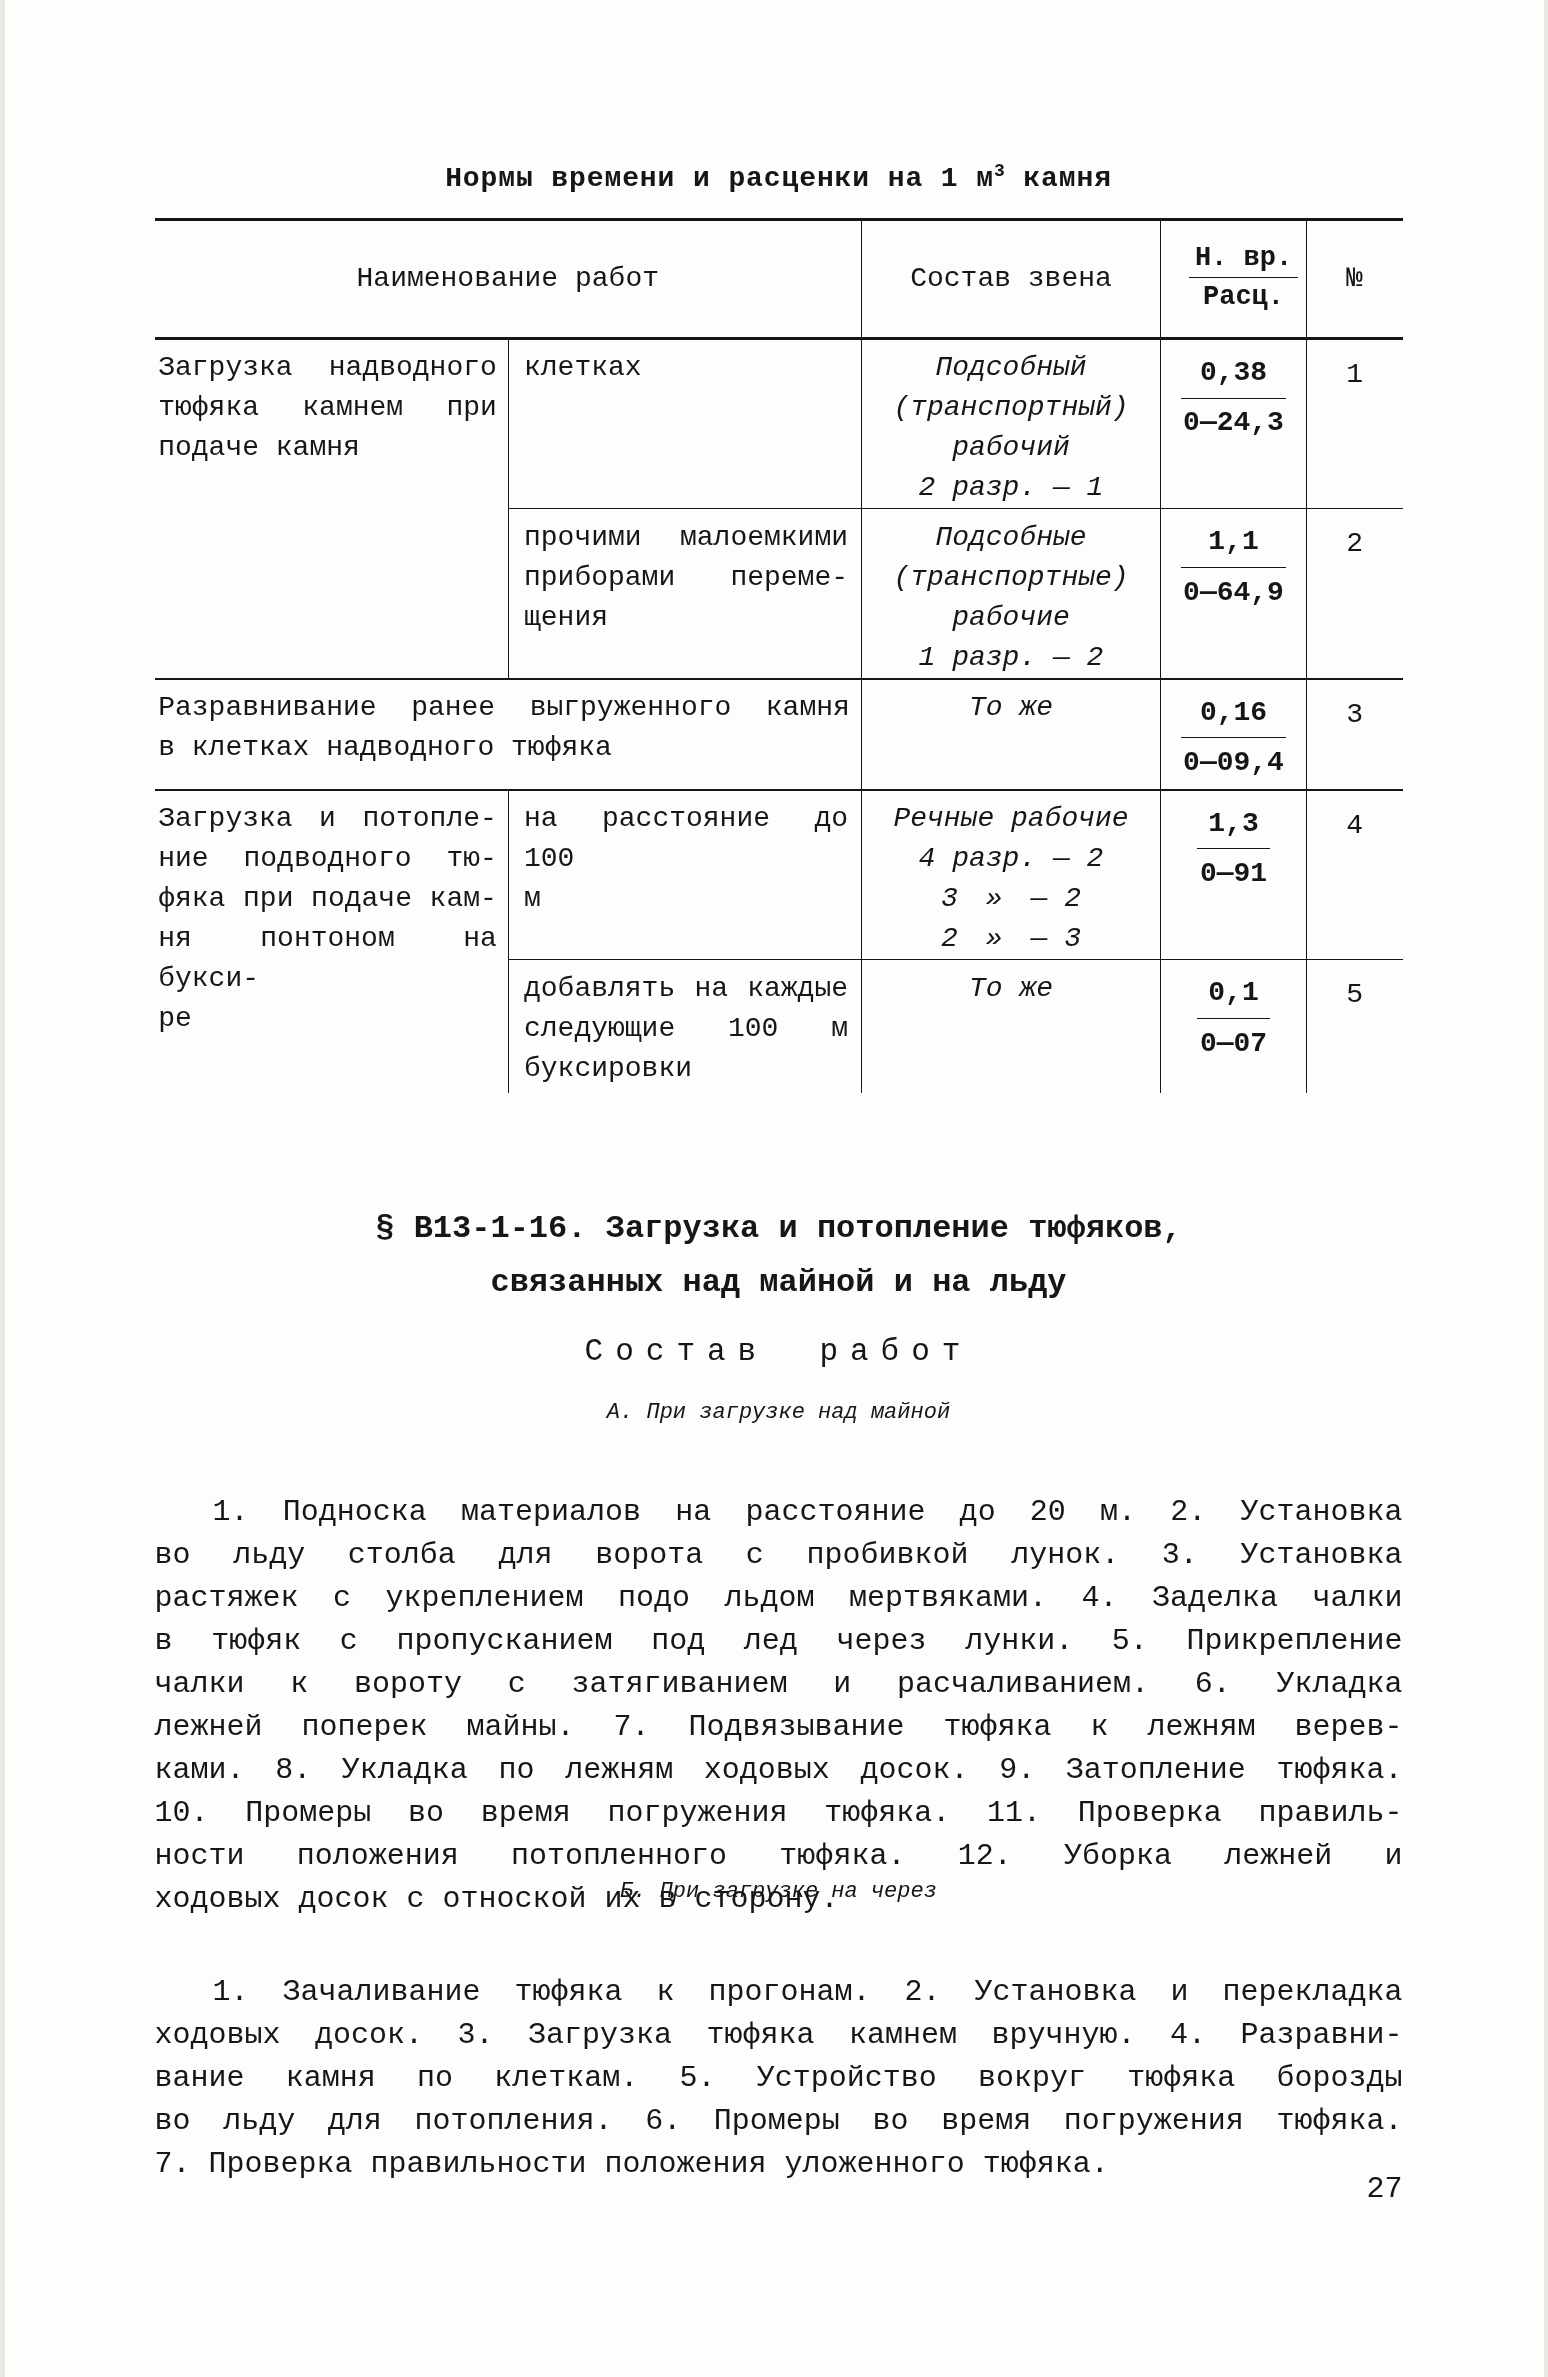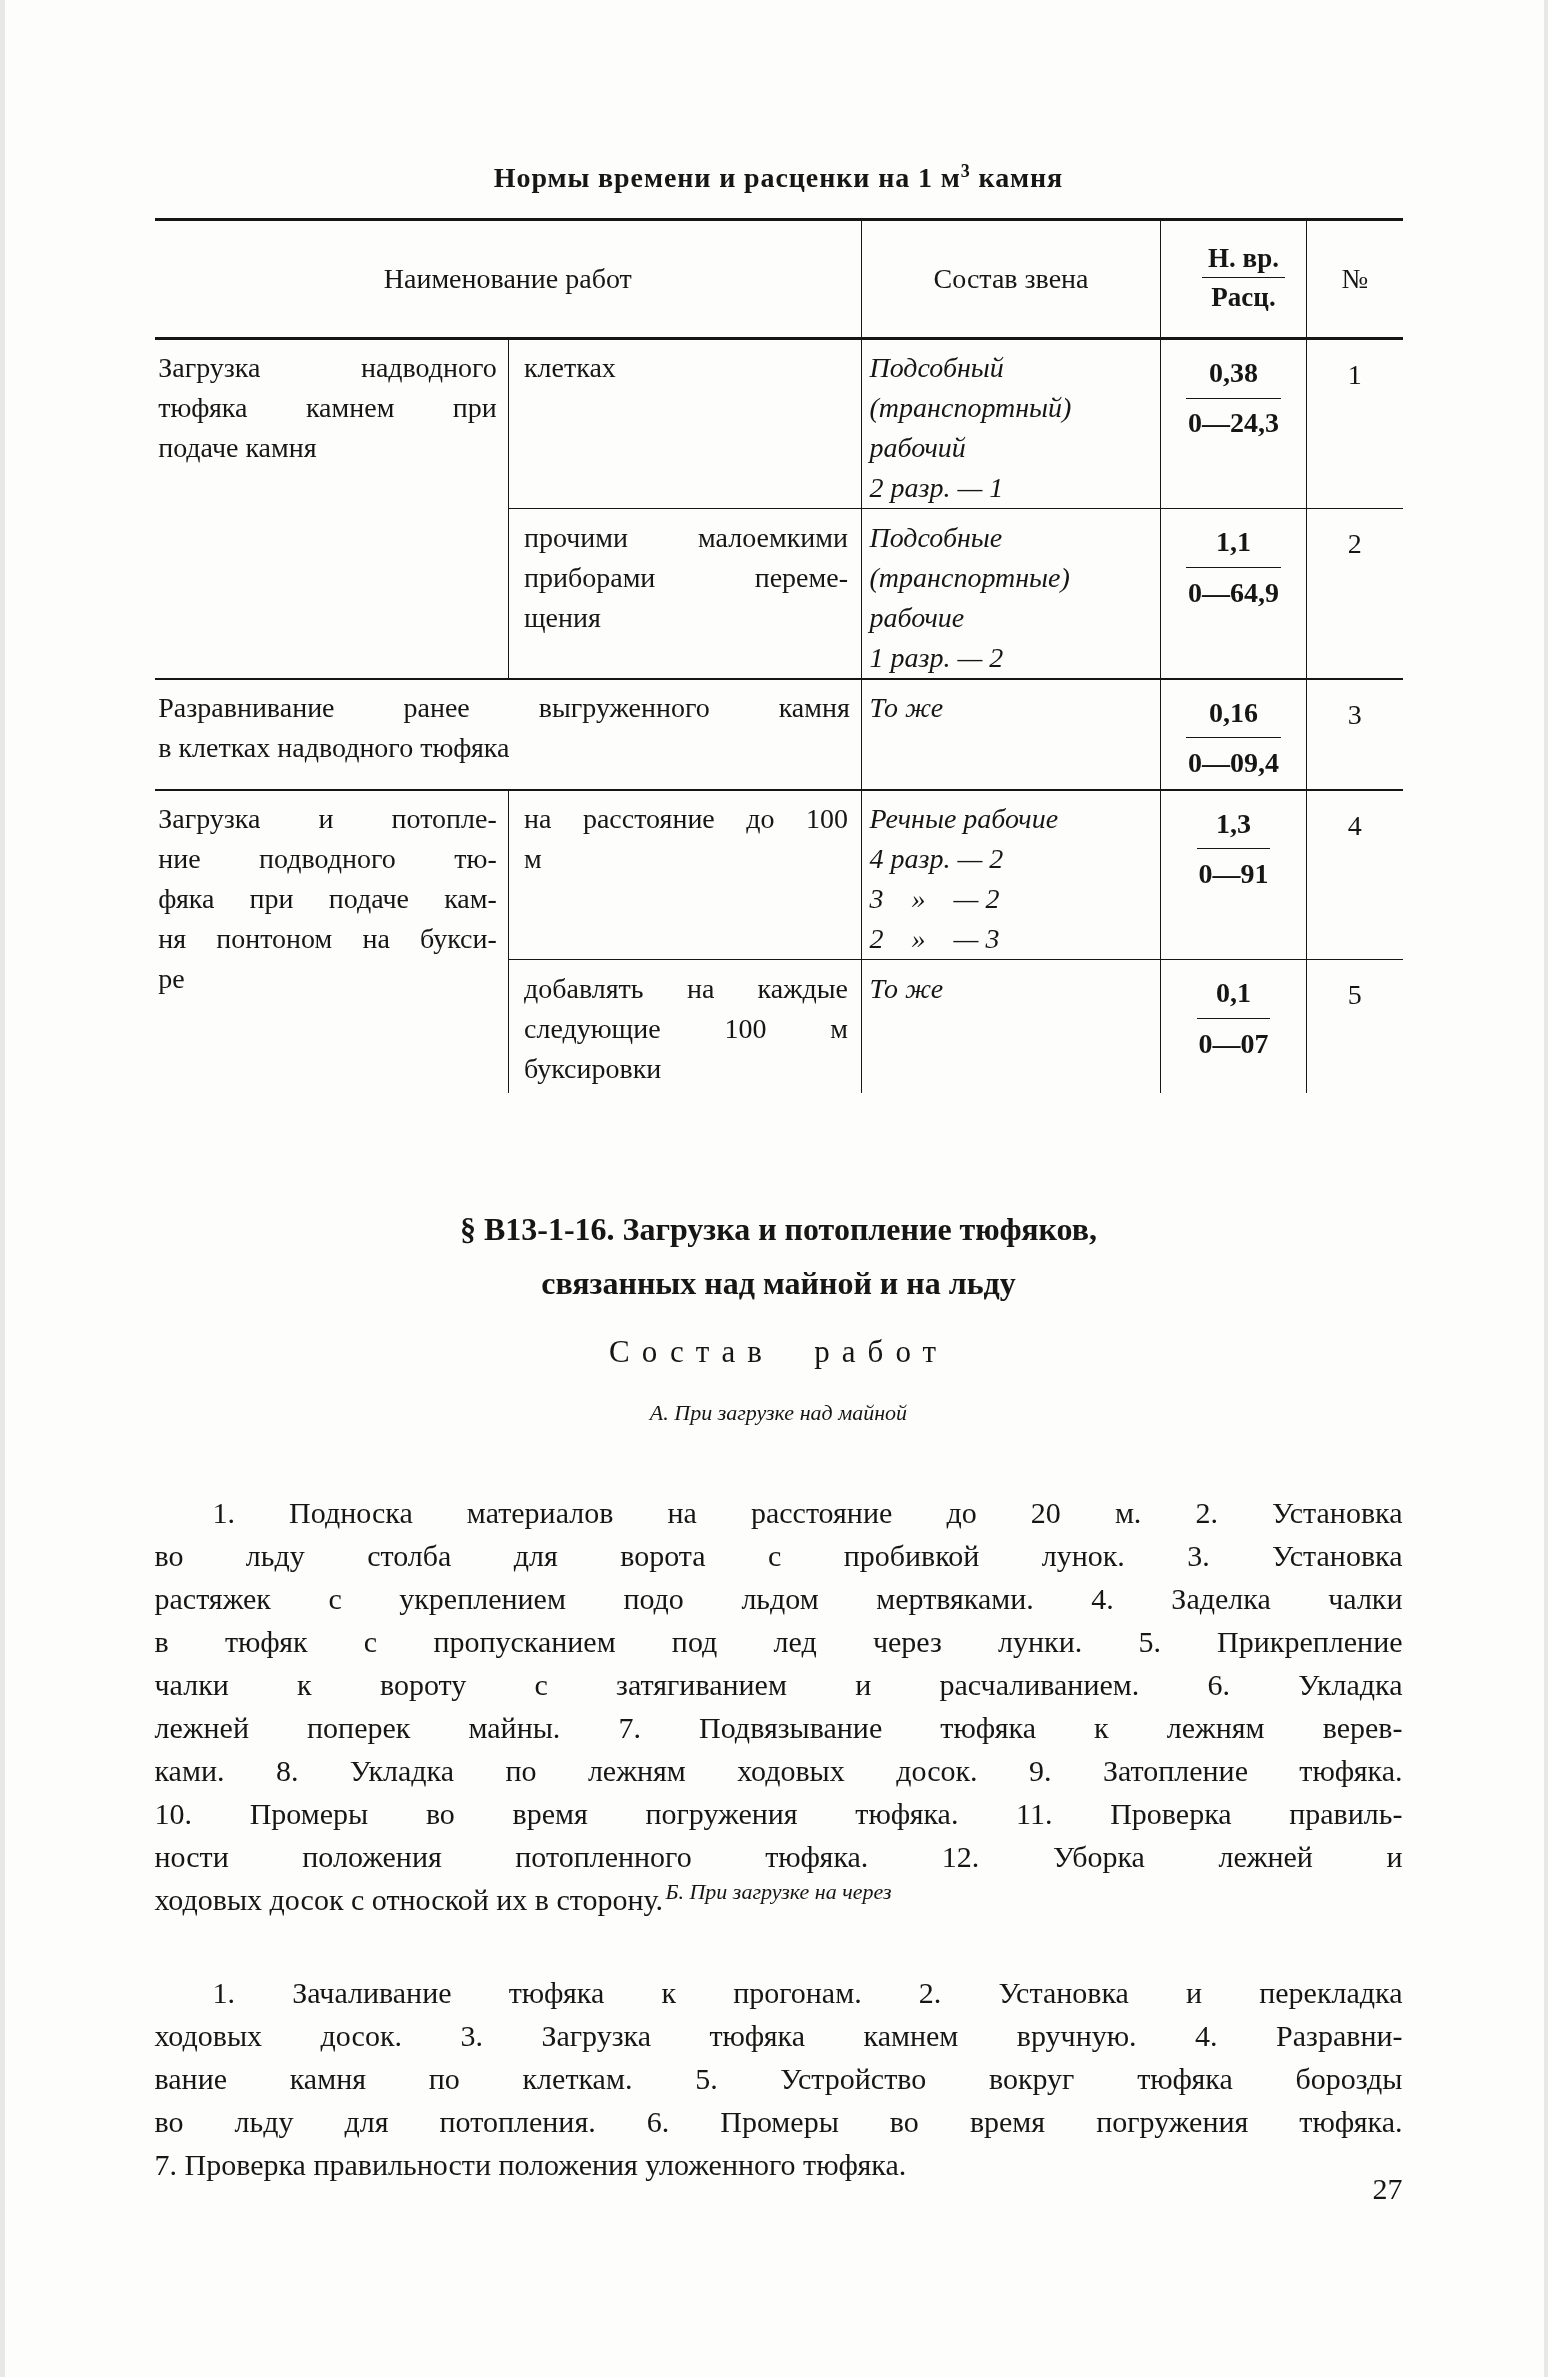--- a/index.html
+++ b/index.html
@@ -3,21 +3,21 @@
 <meta charset="utf-8">
 <style>
   html, body { margin:0; padding:0; background:#e8e8e4; }
   .page {
     position: relative;
     width: 1539px;
     height: 2378px;
     margin: 0 auto;
     background: #fdfdfb;
     color: #161616;
-    font-family: Liberation Serif, serif;
+    font-family: Liberation Mono, monospace;
     overflow: hidden;
   }
   .abs { position: absolute; left: 150px; width: 1248px; }
 
   
   .tbl-title {
     top: 161px;
     text-align: center;
     font-weight: bold;
     font-size: 28px;
@@ -48,21 +48,21 @@
     border-bottom: 3.7px solid #161616;
     vertical-align: middle;
     text-align: center;
     padding: 3.7px 3.7px;
   }
   tr.sep-thin > td { border-top: 1.9px solid #161616; }
   tr.sep-thick > td { border-top: 2.8px solid #161616; }
 
   .cell-work-a { padding-left: 3.7px !important; padding-right: 11.2px !important; }
   .cell-work-b { padding-left: 15px !important; padding-right: 13px !important; }
-  .cell-crew { font-style: italic; text-align: left; }
+  .cell-crew { font-style: italic; text-align: center; }
   .cell-rate { text-align: center; padding-top: 13px !important; }
   .cell-num  { text-align: center; padding-top: 15px !important; }
 
   .just .ln { text-align: justify; text-align-last: justify; }
   .just .ln:last-child { text-align-last: left; }
 
   .frac { display: inline-block; text-align: center; font-weight: bold; }
   .frac .frac-num { padding: 0 11.2px 4.7px; border-bottom: 1.9px solid #161616; }
   .frac .frac-den { padding: 4.7px 1.9px 0; }
   .hdr-frac { font-weight: bold; font-size: 27px; line-height: 34px; margin-left: 20px; }

